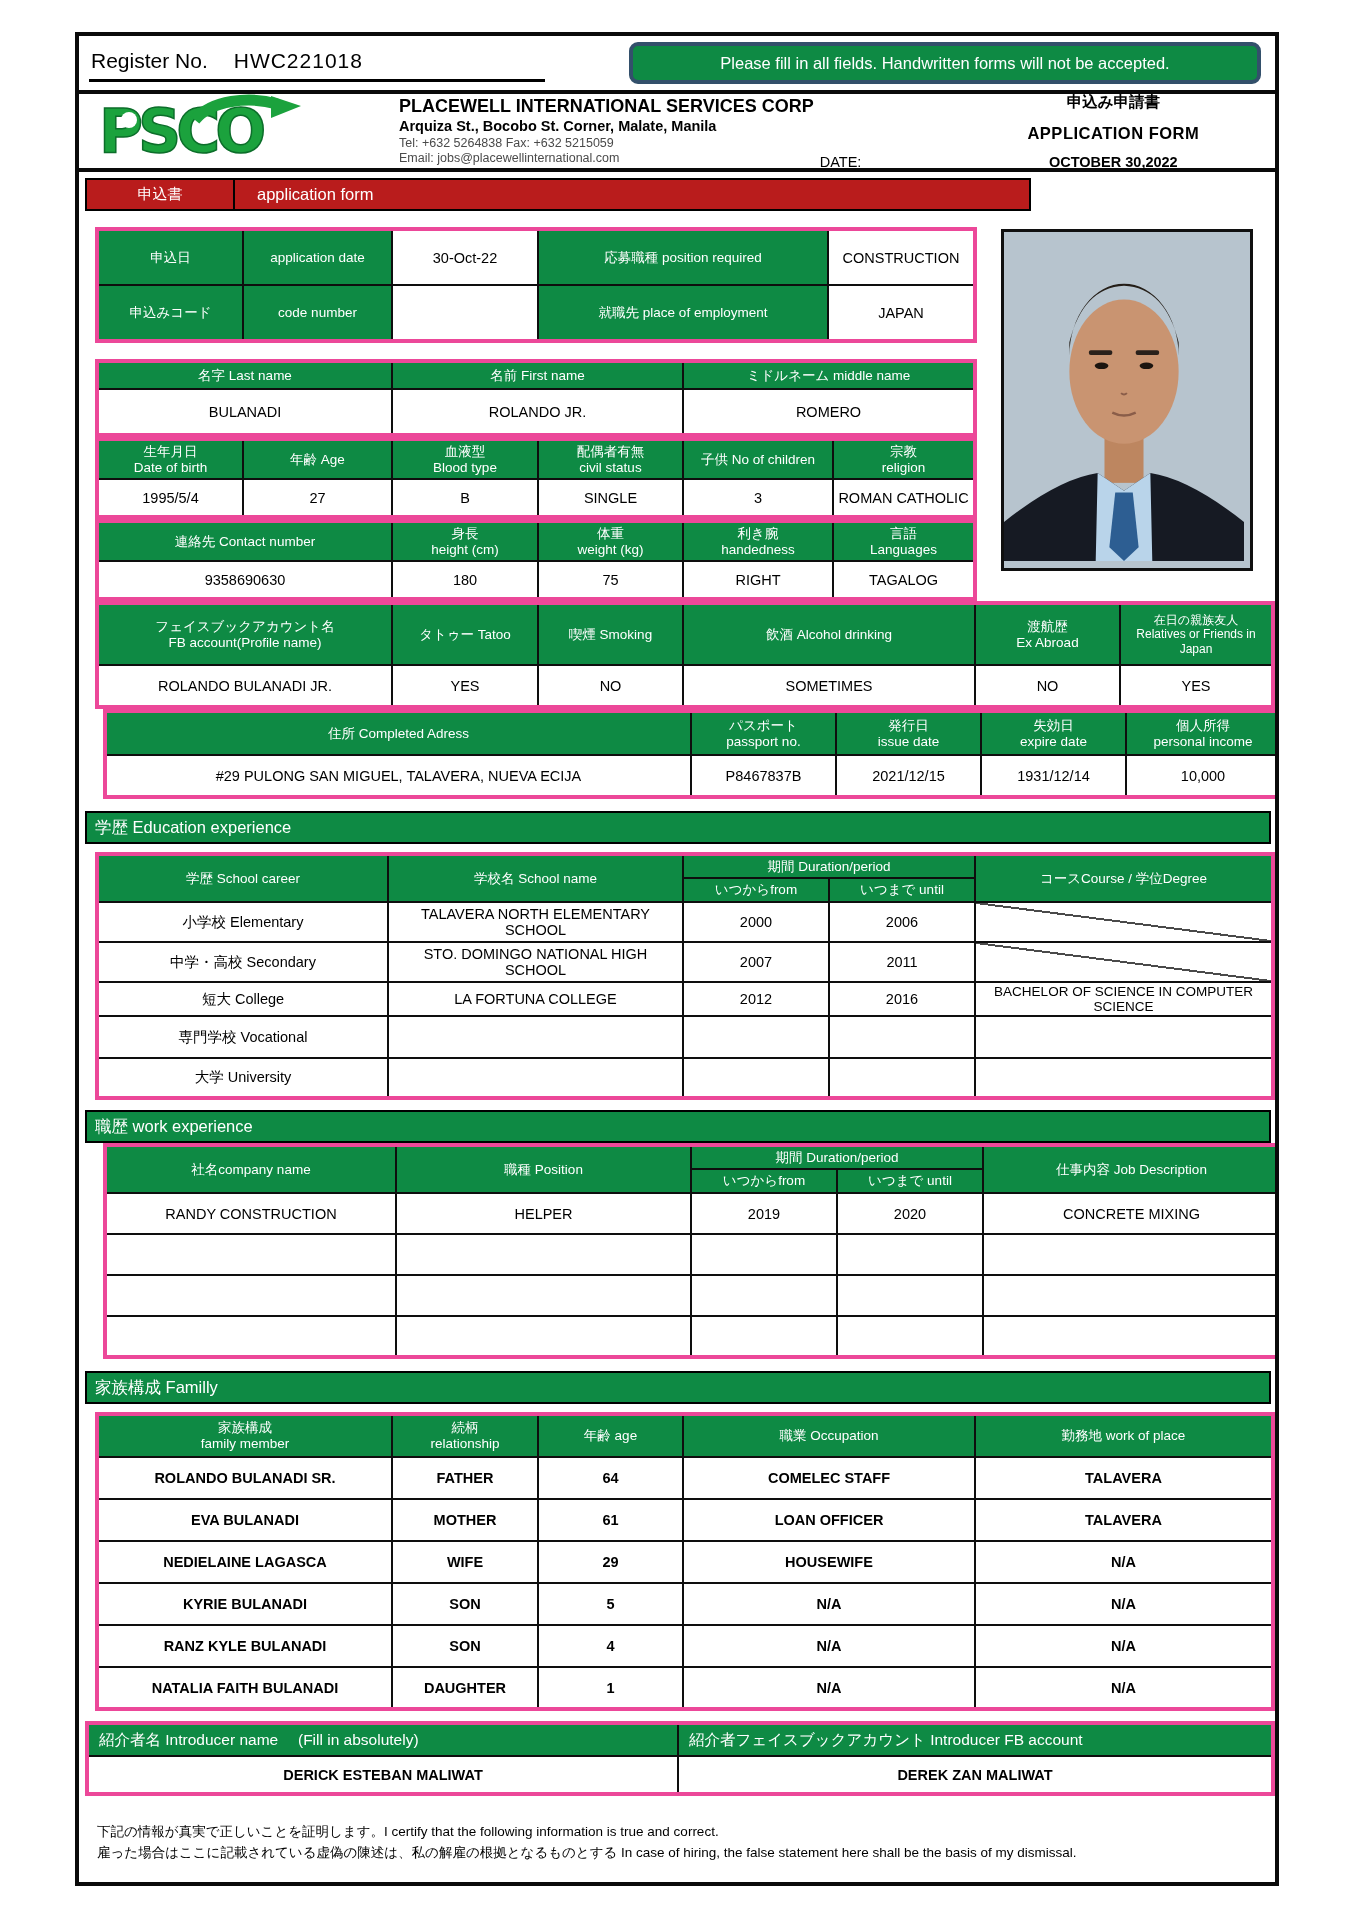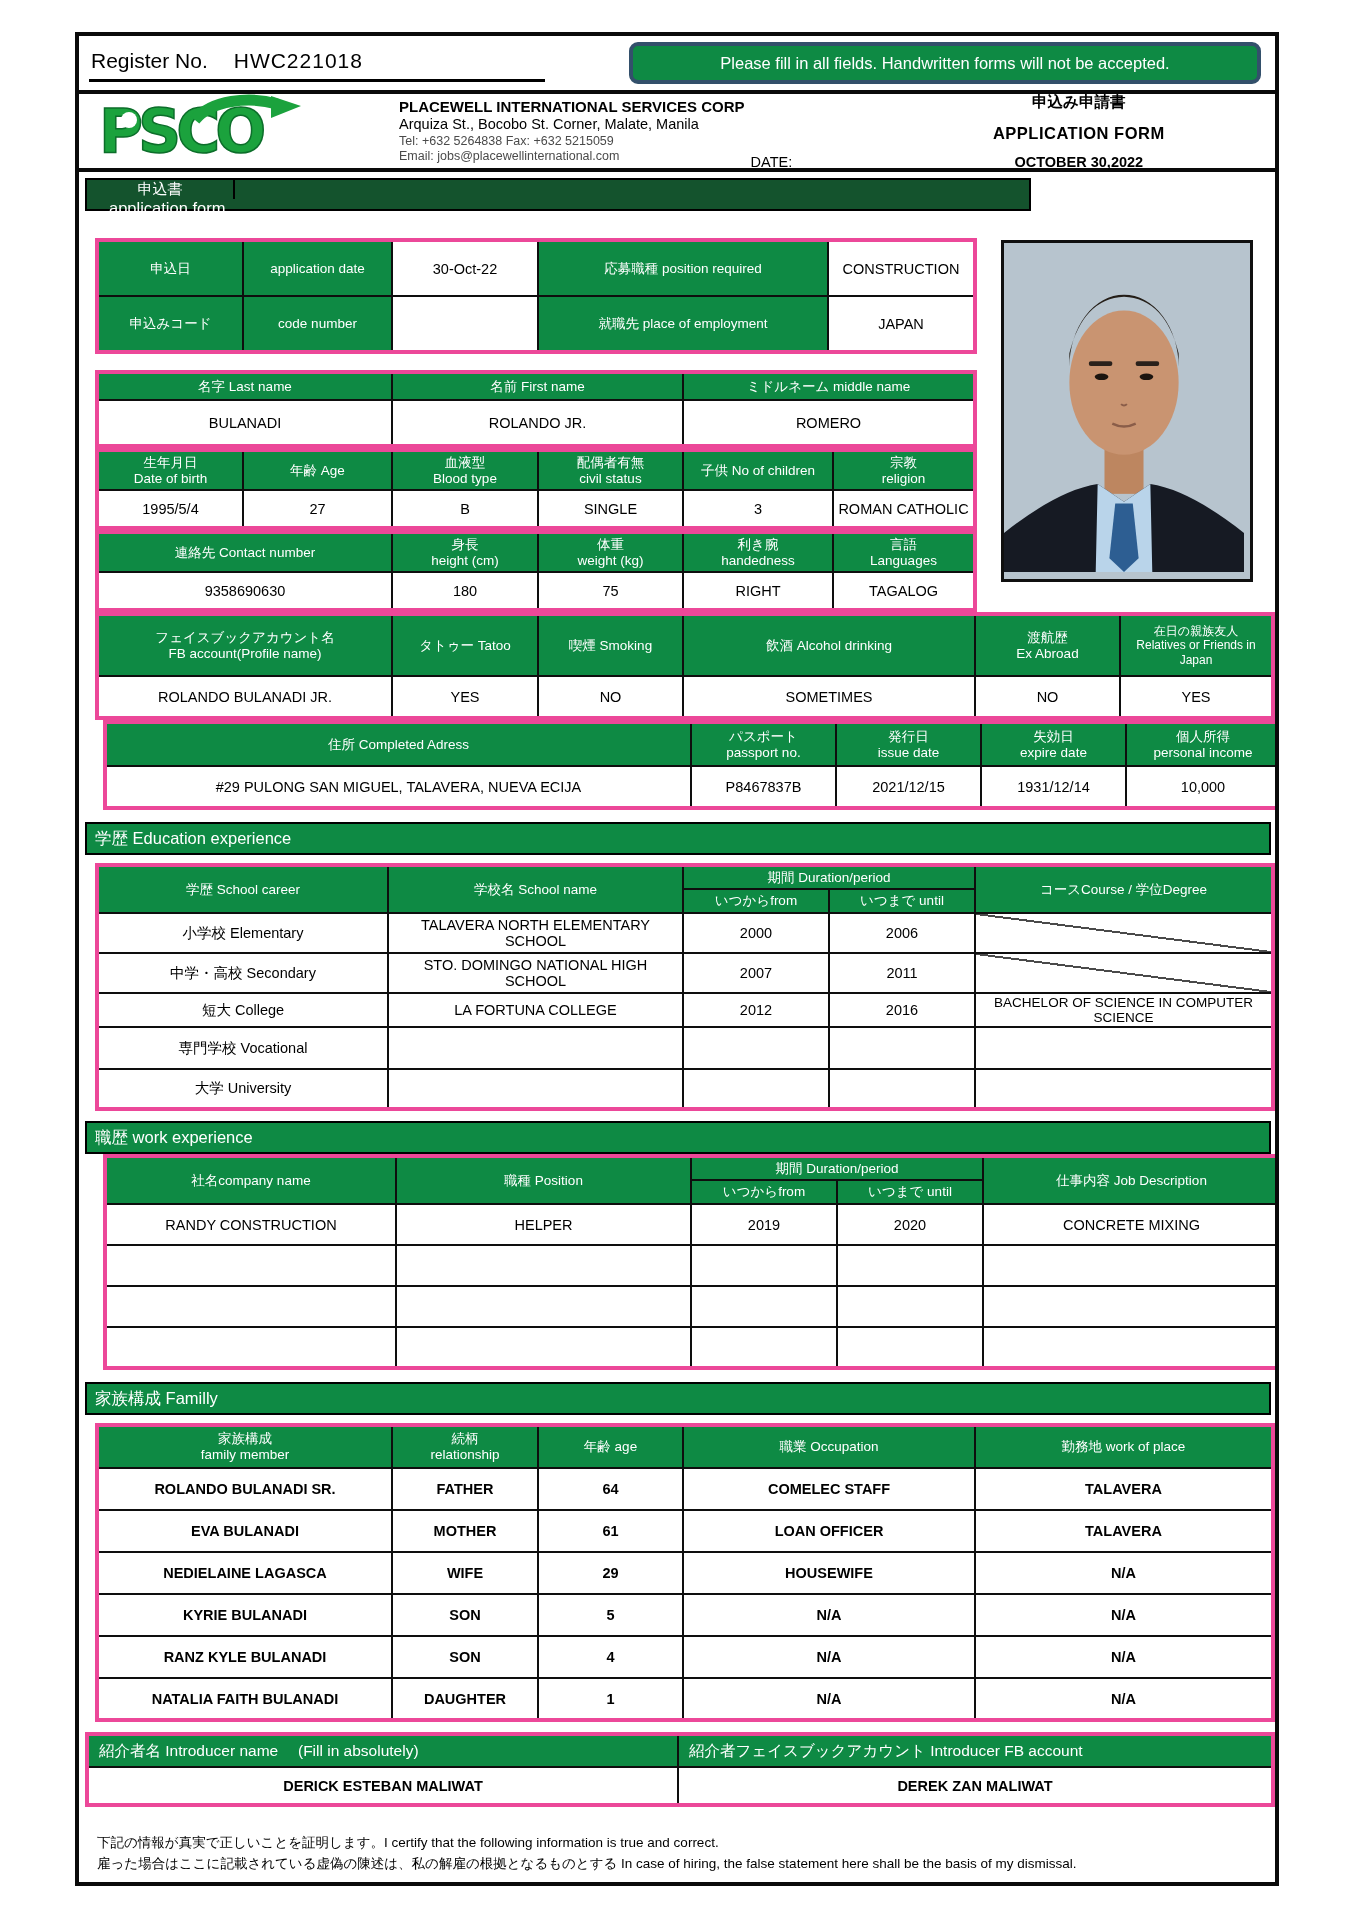--- a/index.html
+++ b/index.html
@@ -9,31 +9,31 @@
   
   .reg-row{height:58px;border-bottom:4px solid #0a0a0a;display:flex;align-items:center;padding:0 10px;box-sizing:border-box;}
   .reg-left{width:452px;border-bottom:3px solid #000;padding:4px 2px 6px 2px;font-size:21px;display:flex;gap:26px;align-items:baseline;}
   .reg-left .val{letter-spacing:1px;}
   .pill{margin-left:auto;margin-right:4px;width:624px;height:34px;background:#0e8a44;border:4px solid #33506b;border-radius:9px;color:#fff;display:flex;align-items:center;justify-content:center;font-size:16.5px;}
 
   
   .co-row{height:78px;border-bottom:4px solid #0a0a0a;display:flex;align-items:center;padding:1px 8px;box-sizing:border-box;}
   .logo-wrap{width:238px;margin-left:12px;flex:none;}
   .co-info{margin-left:62px;line-height:1.22;flex:none;}
-  .co-name{font-size:15px;font-weight:bold;}
-  .co-addr{font-size:14.5px;font-weight:normal;}
+  .co-name{font-size:18px;font-weight:bold;}
+  .co-addr{font-size:14.5px;font-weight:bold;}
   .co-tel,.co-mail{font-size:12.5px;color:#4a4a4a;}
   .co-right{margin-left:auto;width:556px;display:grid;grid-template-columns:150px 1fr;row-gap:11px;align-items:center;margin-right:4px;}
   .co-jptitle{grid-column:2;text-align:center;font-size:15.5px;font-weight:bold;}
   .co-entitle{grid-column:2;text-align:center;font-size:16.5px;font-weight:bold;letter-spacing:.5px;}
   .co-datelabel{grid-column:1;font-size:14.5px;padding-left:6px;}
   .co-dateval{grid-column:2;text-align:center;font-size:14.5px;font-weight:bold;}
 
   
-  .app-bar{margin:6px 0 27px 6px;width:946px;height:33px;background:#14532d;border:2px solid #000;display:flex;align-items:stretch;color:#fff;box-sizing:border-box;flex-direction:column;}
+  .app-bar{margin:6px 0 16px 6px;width:946px;height:33px;background:#b91c1c;border:2px solid #000;display:flex;align-items:stretch;color:#fff;box-sizing:border-box;}
   .app-bar .jp{width:146px;border-right:2px solid #000;display:flex;align-items:center;justify-content:center;font-size:15px;}
   .app-bar .en{display:flex;align-items:center;padding-left:22px;font-size:16.5px;}
   .sec-bar{margin:0 0 0 6px;width:1186px;height:33px;background:#0e8a44;border:2px solid #000;color:#fff;display:flex;align-items:center;padding-left:8px;font-size:16.5px;box-sizing:border-box;}
 
   .main{position:relative;padding-left:16px;}
   
   table{border-collapse:collapse;table-layout:fixed;margin-bottom:0;}
   td{border:2px solid #0e0e0e;overflow:hidden;vertical-align:middle;}
   table{border:4px solid #ec4899;}
   .g{background:#0e8a44;color:#fff;text-align:center;font-size:13.5px;line-height:1.18;padding:1px 2px;}

